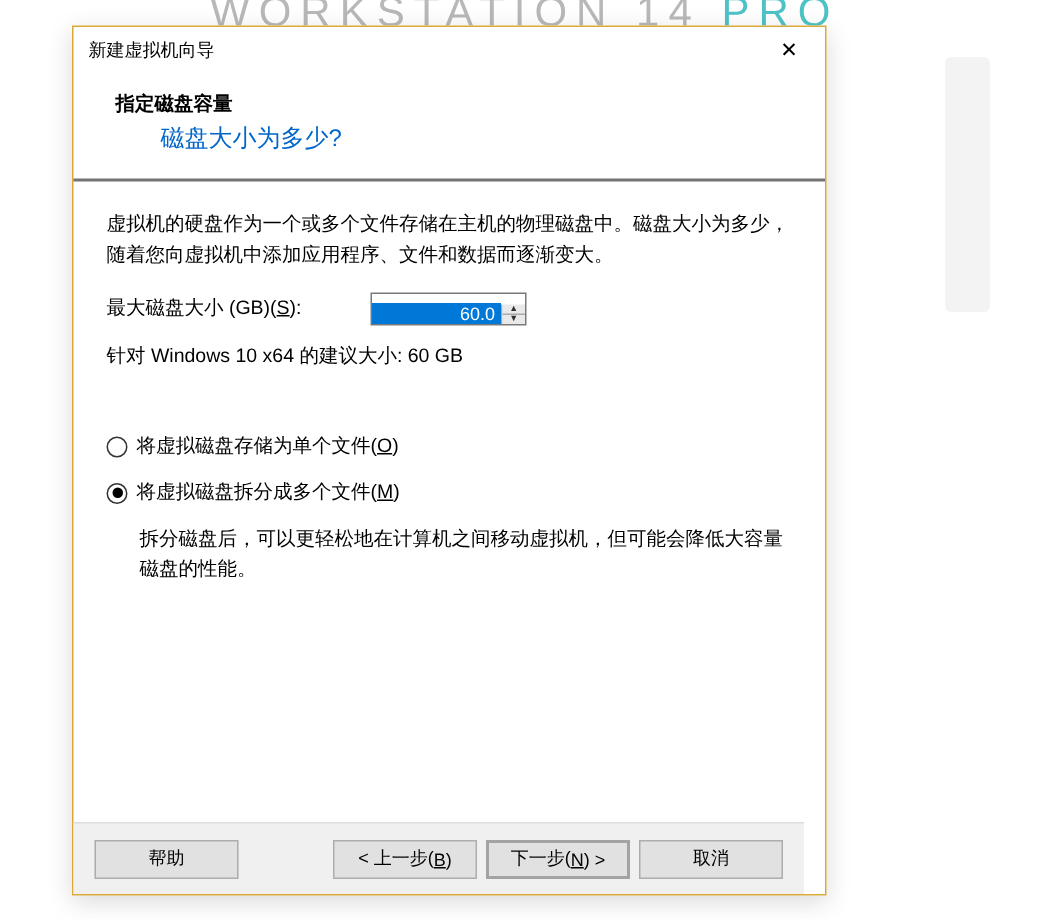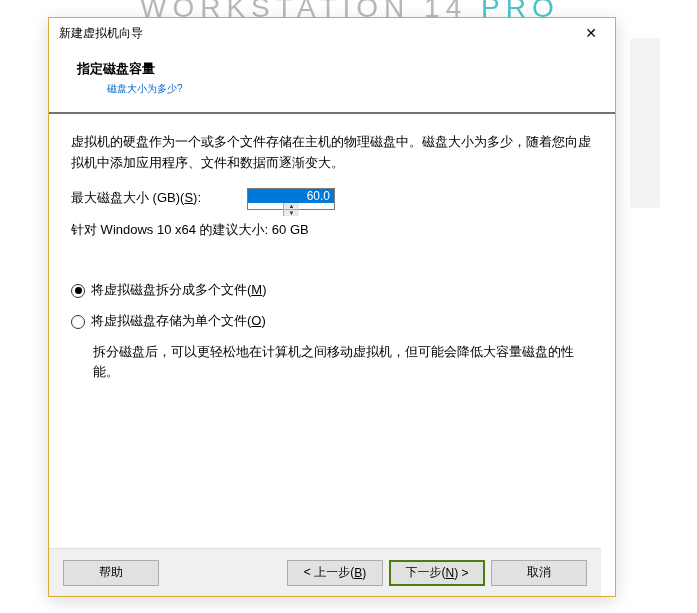--- a/index.html
+++ b/index.html
@@ -33,21 +33,21 @@
       left: 630px;
       width: 30px;
       height: 170px;
       background: #f3f3f3;
       border-radius: 4px;
     }
     .dialog {
       position: absolute;
       left: 48px;
       top: 17px;
-      width: 568px;
+      width: 503px;
       height: 580px;
       background: #fff;
       border: 1px solid #d9a93a;
       box-shadow: 0 4px 16px rgba(0,0,0,0.15);
     }
     .titlebar {
       display: flex;
       align-items: center;
       justify-content: space-between;
       padding: 4px 10px 2px 10px;
@@ -72,21 +72,21 @@
     }
     .header-title {
       font-size: 13px;
       font-weight: bold;
       color: #000;
     }
     .header-sub {
       padding-left: 30px;
       margin-top: 4px;
       color: #0066cc;
-      font-size: 10px;
+      font-size: 16px;
     }
     .content {
       padding: 18px 22px 10px 22px;
       color: #000;
       line-height: 1.6;
     }
     .intro {
       font-size: 13px;
       margin-bottom: 14px;
     }
@@ -98,24 +98,23 @@
     }
     .field-label {
       font-size: 13px;
       margin-right: 12px;
     }
     .field-label .ul {
       text-decoration: underline;
     }
     .spinner-wrap {
       display: flex;
-      align-items: center;
+      align-items: flex-end;
       border: 1px solid #7a7a7a;
       height: 22px;
-      flex-direction: column;
     }
     .spinner-input {
       width: 86px;
       border: none;
       outline: none;
       text-align: right;
       padding: 0 4px;
       font-size: 12px;
       font-family: inherit;
       color: #fff;
@@ -204,21 +203,21 @@
       border: 1px solid #adadad;
       display: flex;
       align-items: center;
       justify-content: center;
       font-size: 12px;
       cursor: pointer;
       font-family: inherit;
       padding: 0 10px;
     }
     .btn.focused {
-      border: 2px solid #4d7c0f;
+      border: 2px solid #a3a3a3;
     }
     .btn .ul {
       text-decoration: underline;
     }
     .footer-spacer {
       flex: 1;
     }
     .footer .btn + .btn {
       margin-left: 6px;
     }
@@ -257,31 +256,31 @@
           <div class="spin-btn">▲</div>
           <div class="spin-btn">▼</div>
         </div>
       </div>
     </div>
 
     <div class="recommend">针对 Windows 10 x64 的建议大小: 60 GB</div>
 
     <div class="radio-group">
       <div class="radio-row">
+        <span class="radio-circle"></span>
+        <span>
+          <span>将虚拟磁盘存储为单个文件(</span><span class="ul">O</span><span>)</span>
+        </span>
+      </div>
+      <div class="radio-row">
         <span class="radio-circle">
           <span class="radio-inner"></span>
         </span>
         <span>
           <span>将虚拟磁盘拆分成多个文件(</span><span class="ul">M</span><span>)</span>
-        </span>
-      </div>
-      <div class="radio-row">
-        <span class="radio-circle"></span>
-        <span>
-          <span>将虚拟磁盘存储为单个文件(</span><span class="ul">O</span><span>)</span>
         </span>
       </div>
       <div class="radio-desc">拆分磁盘后，可以更轻松地在计算机之间移动虚拟机，但可能会降低大容量磁盘的性能。</div>
     </div>
   </div>
 
   <div class="footer">
     <button class="btn">
       <span>帮助</span>
     </button>

